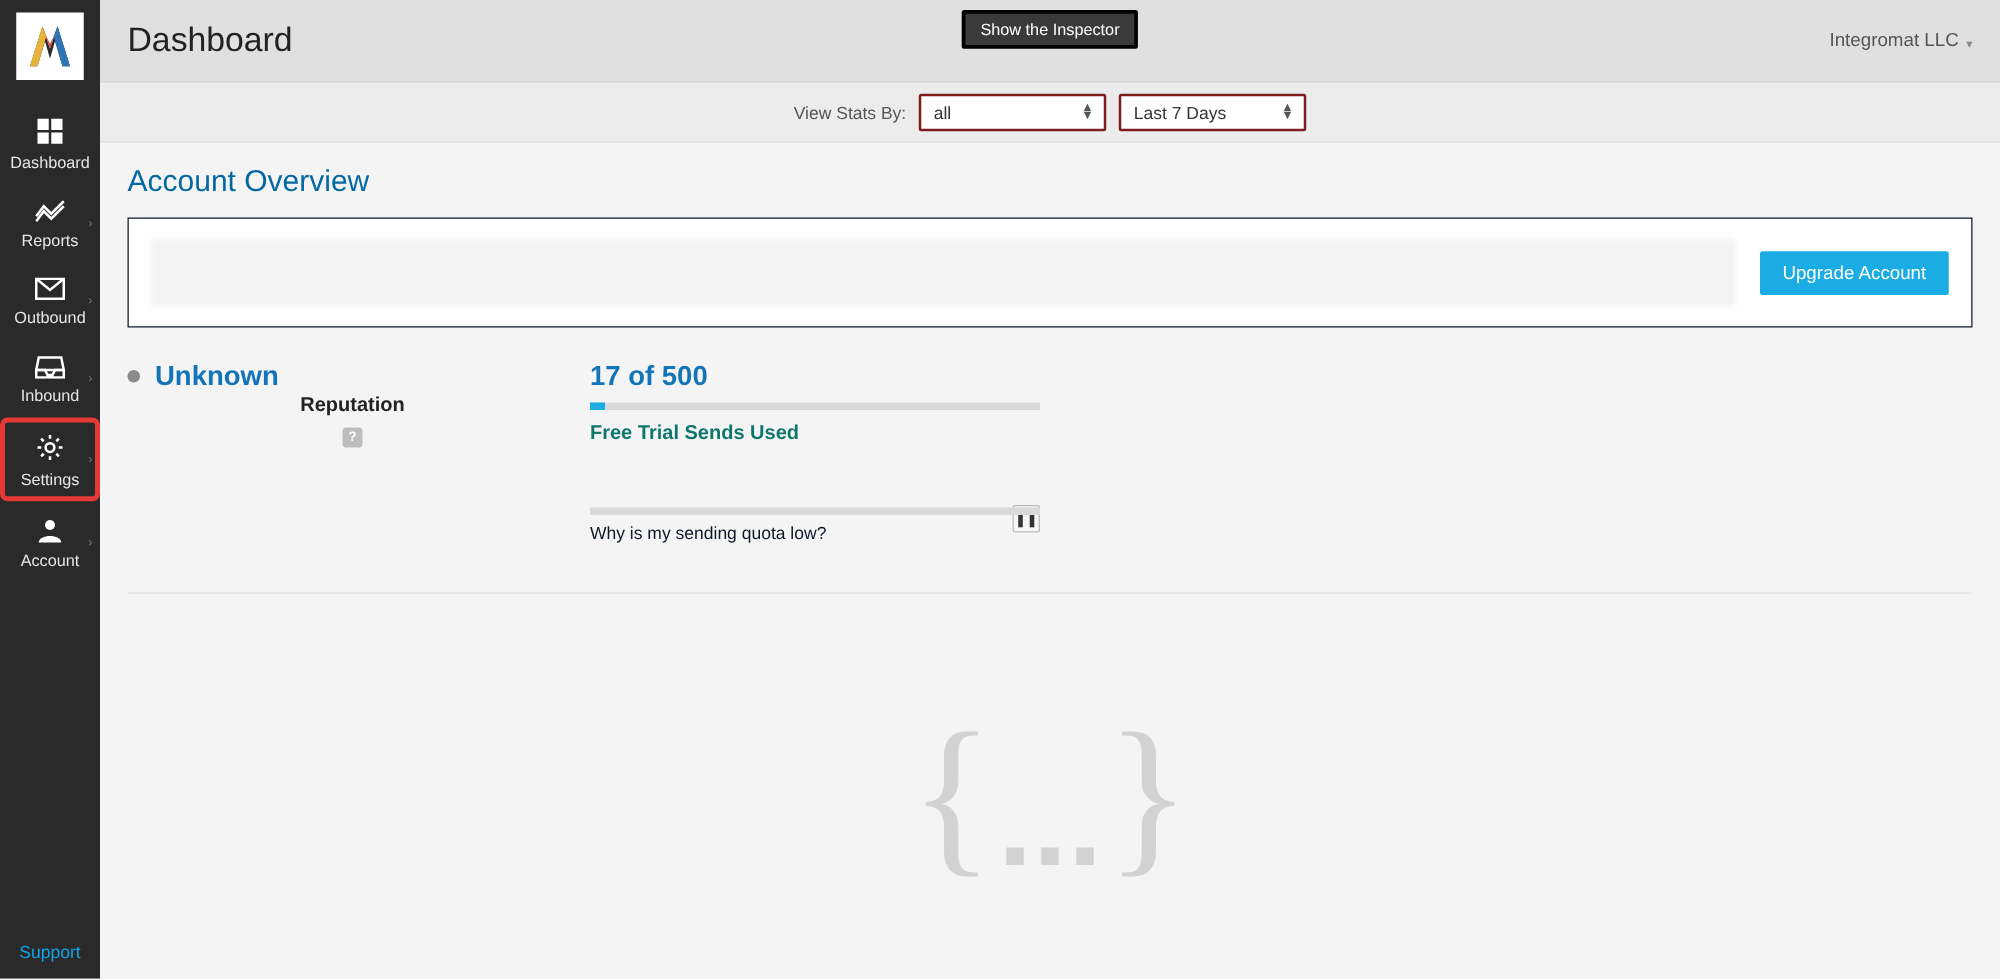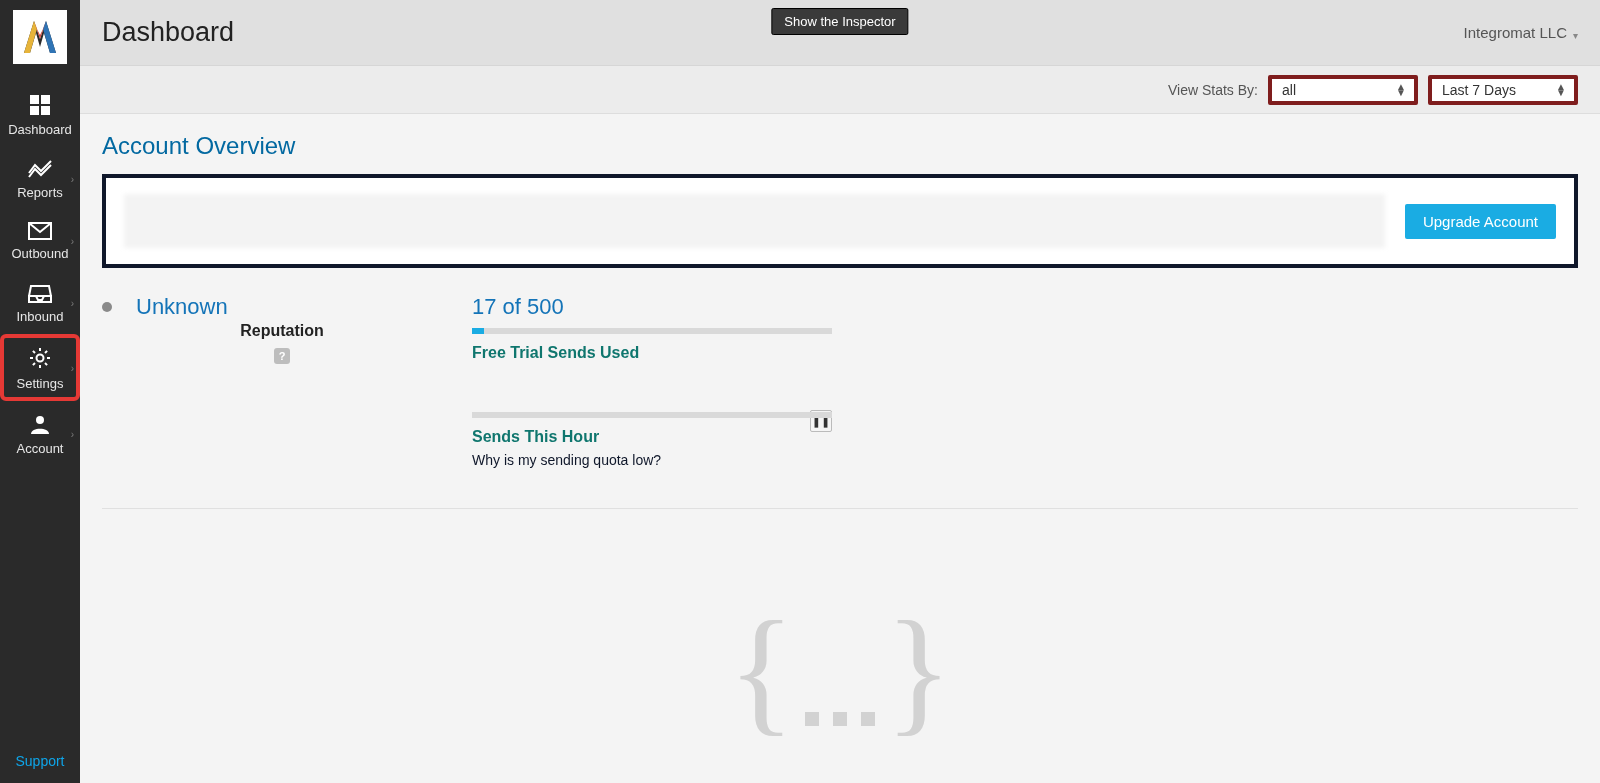--- a/index.html
+++ b/index.html
@@ -96,21 +96,21 @@
   }
   .inspector {
     position: absolute;
     left: 50%;
     transform: translateX(-50%);
     top: 8px;
     background: #3a3a3a;
     color: #fff;
     font-size: 13px;
     padding: 5px 12px;
-    border: 1px solid #000000;
+    border: 3px solid #000000;
     border-radius: 2px;
   }
   .org-menu {
     margin-left: auto;
     color: #555;
     font-size: 15px;
     cursor: pointer;
     display: flex;
     align-items: flex-end;
     gap: 6px;
@@ -119,32 +119,32 @@
     font-size: 10px;
     color: #888;
   }
 
   .filterbar {
     height: 48px;
     background: #ececec;
     border-bottom: 1px solid #ddd;
     display: flex;
     align-items: center;
-    justify-content: flex-end;
+    justify-content: center;
     padding: 0 22px;
     gap: 10px;
   }
   .filterbar .label {
     color: #555;
     font-size: 14px;
   }
   .select {
     height: 30px;
     background: #fff;
-    border: 4px solid #7f1d1d;
+    border: 2px solid #7f1d1d;
     border-radius: 2px;
     padding: 0 28px 0 10px;
     font-size: 14px;
     color: #333;
     position: relative;
     min-width: 150px;
     display: flex;
     align-items: center;
     cursor: pointer;
   }
@@ -164,21 +164,21 @@
     overflow: auto;
   }
   .section-heading {
     font-size: 24px;
     font-weight: 400;
     margin-bottom: 14px;
     color: #0369a1;
   }
   .card {
     background: #fff;
-    border: 4px solid #0f172a;
+    border: 1px solid #0f172a;
     padding: 16px 18px;
     margin-bottom: 26px;
     display: flex;
     align-items: center;
     gap: 20px;
   }
   .card .blurred {
     flex: 1;
     height: 54px;
     background: #f3f3f3;
@@ -195,25 +195,25 @@
   }
 
   .metrics {
     display: grid;
     grid-template-columns: 360px 360px 1fr;
     gap: 10px;
   }
   .metric { }
   .metric-title {
     font-size: 22px;
-    font-weight: 400;
+    font-weight: 700;
     color: #1474b8;
     display: flex;
     align-items: center;
-    gap: 24px;
+    gap: 12px;
   }
   .metric-title .dot {
     width: 10px; height: 10px;
     border-radius: 50%;
     background: #8a8a8a;
     display: inline-block;
   }
   .metric-sub {
     font-size: 16px;
     color: #222;
@@ -436,21 +436,20 @@
         </div>
         <div class="desc">Free Trial Sends Used</div>
 
         <div class="sends-hour">
           <div class="pause-btn">
             <span>❚❚</span>
           </div>
           <div class="bar">
             <div class="fill" style="width:0%"></div>
           </div>
-          <div class="desc">Sends This Hour</div>
           <div class="note">Why is my sending quota low?</div>
         </div>
       </div>
     </div>
 
     <div class="divider"></div>
 
     <div class="braces">
       <span>{</span>
       <span class="dots">

